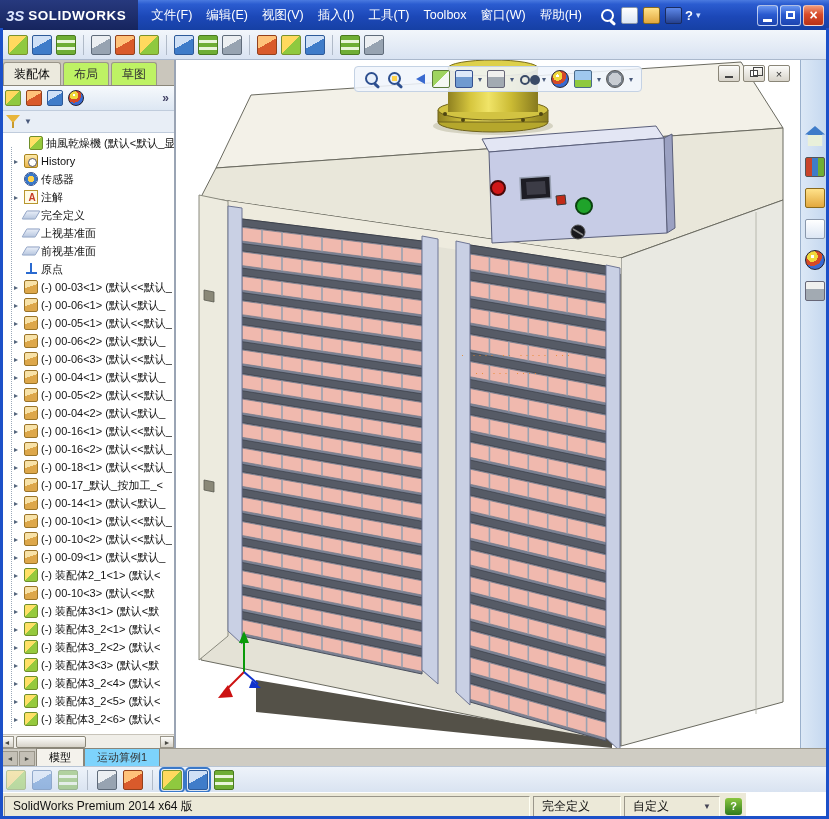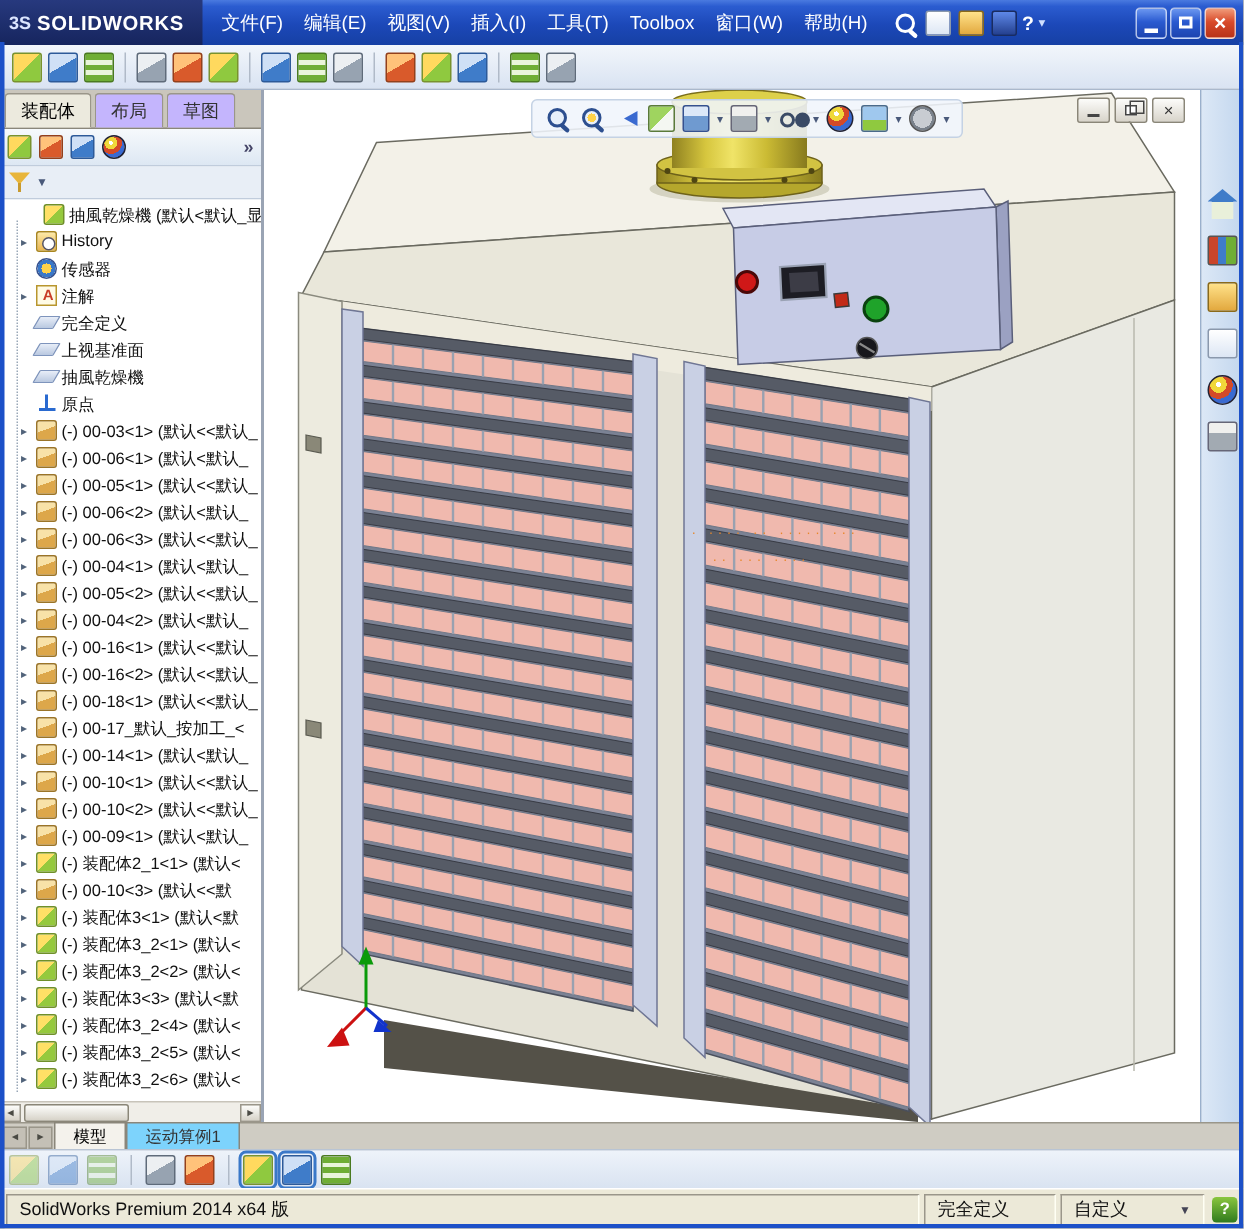--- a/index.html
+++ b/index.html
@@ -5,21 +5,21 @@
   *{margin:0;padding:0;box-sizing:border-box;font-family:"Liberation Sans",sans-serif}
   html,body{background:#888}
   #win{position:relative;width:829px;height:819px;background:#fff;overflow:hidden}
   .winborder{position:absolute;background:#1c50c8;z-index:60}
   #bL{left:0;top:28px;width:3px;height:791px}#bR{right:0;top:28px;width:3px;height:791px}#bB{left:0;top:816px;width:829px;height:3px}
 
   
   #titlebar{position:absolute;left:0;top:0;width:829px;height:30px;display:flex;align-items:center;color:#fff;
     background:linear-gradient(180deg,#4a7ae0 0%,#2b5cd0 14%,#1c48b8 55%,#1640a4 100%)}
   #logo{height:30px;display:flex;align-items:center;gap:4px;padding:0 12px 0 6px;background:linear-gradient(180deg,#27397e,#16255e);flex:none}
-  #logo .mark{font-weight:bold;font-size:12px;color:#dce6ff}
+  #logo .mark{font-style:italic;font-weight:bold;font-size:15px;color:#dce6ff}
   #logo .brand{font-weight:bold;font-size:13.5px;letter-spacing:.5px}
   #menubar{display:flex;align-items:center;height:30px;margin-left:6px}
   .menu-item{padding:0 7px;font-size:12.5px;line-height:30px;color:#fff;cursor:default;white-space:nowrap}
   #titleicons{display:flex;align-items:center;gap:5px;margin-left:10px}
   #titleicons .ic{width:17px;height:17px}
   .qtxt{color:#fff;font-weight:bold;font-size:13px;padding:0 3px}
   .qcaret{color:#cfe0ff;font-size:9px}
   #winctl{margin-left:auto;margin-right:5px;display:flex}
   .wbtn{width:21px;height:21px;border-radius:3px;border:1px solid rgba(255,255,255,.65);display:flex;align-items:center;justify-content:center;margin-left:2px}
   .wbtn.mn,.wbtn.mx{background:linear-gradient(180deg,#6a96f0,#2a5ad0 45%,#1c44b0)}
@@ -54,21 +54,21 @@
   .ic-docw{background:linear-gradient(180deg,#fff,#dce6f4);border:1px solid #8a98ac}
   .ic-foldery{background:linear-gradient(180deg,#ffe28a,#e2a83e);border:1px solid #8a6a1c}
   .ic-diskb{background:linear-gradient(180deg,#5e88e8,#24408f);border:1px solid #1a2c60}
   .ic-home{border:none;background:linear-gradient(180deg,#3f7cc9 0 45%,#e9f0da 45%);clip-path:polygon(50% 0,100% 42%,86% 42%,86% 100%,14% 100%,14% 42%,0 42%)}
   .ic-books{background:linear-gradient(90deg,#c9452b 0 32%,#3f7cc9 32% 64%,#6fae35 64%);border:1px solid #555}
   .caret{font-size:8px;color:#49597a;align-self:center;flex:none}
 
   
   #leftpanel{position:absolute;left:0;top:60px;width:176px;height:688px;display:flex;flex-direction:column;background:#fff;border-right:2px solid #9aa4b4}
   #cmdtabs{height:26px;background:#cac6bc;display:flex;align-items:flex-end;padding-left:3px;gap:2px;border-bottom:1px solid #8a867a;flex:none}
-  .ctab{padding:3px 10px 2px;font-size:12px;background:#c4b5fd;border:1px solid #9a968a;border-bottom:none;border-radius:3px 3px 0 0;color:#333;white-space:nowrap}
+  .ctab{padding:3px 10px 2px;font-size:12px;background:#bef264;border:1px solid #9a968a;border-bottom:none;border-radius:3px 3px 0 0;color:#333;white-space:nowrap}
   .ctab.active{background:#eceade;color:#000}
   #mgrbar{height:25px;background:linear-gradient(180deg,#f6f9fc,#dde7f3);display:flex;align-items:center;gap:5px;padding:0 5px;border-bottom:1px solid #c0ccdc;flex:none}
   #mgrbar .ic{width:16px;height:16px}
   #chev{margin-left:auto;color:#446;font-size:12px;font-weight:bold}
   #filterrow{height:22px;background:#e8eef6;border-bottom:1px solid #c0ccdc;display:flex;align-items:center;gap:3px;padding:0 5px;flex:none}
   .ic-funnel{border:none;background:none;position:relative;width:16px;height:15px;flex:none;display:inline-block}
   .ic-funnel::before{content:"";position:absolute;left:1px;top:1px;border-left:7px solid transparent;border-right:7px solid transparent;border-top:8px solid #e8b53a}
   .ic-funnel::after{content:"";position:absolute;left:7px;top:8px;width:2px;height:6px;background:#c89a2e}
   .fcaret{font-size:8px;color:#49597a}
   #tree{flex:1;overflow:hidden;background:#fff;position:relative;padding-top:1px}
@@ -110,21 +110,21 @@
   
   #modeltabs{position:absolute;left:0;top:748px;width:829px;height:18px;background:#cfccc3;border-top:1px solid #9a968a;display:flex;align-items:flex-end;padding-left:2px}
   .mtbtn{width:16px;height:15px;background:#c4c0b6;border:1px solid #9a968a;font-size:7px;color:#4a4a44;display:flex;align-items:center;justify-content:center;margin-right:1px}
   .mtab{padding:1px 12px 1px;font-size:11px;background:#7dd3fc;border:1px solid #8a867a;border-bottom:none;color:#333;white-space:nowrap}
   .mtab.active{background:#f4f2ec;color:#000}
   #toolbar3{position:absolute;left:0;top:766px;width:829px;height:26px;background:linear-gradient(180deg,#eef3fa,#d9e3f1);border-top:1px solid #b8c4d4;display:flex;align-items:center;gap:6px;padding-left:6px}
   #toolbar3 .dim{opacity:.45}
   #toolbar3 .on{outline:2px solid #3a78c8;outline-offset:1px;background-color:#cfe0f8}
 
   
-  #statusbar{position:absolute;left:0;top:792px;width:829px;height:27px;background:#ece9d8;border-top:1px solid #fff;display:flex;align-items:center;padding:2px 4px;font-size:12px;color:#111}
+  #statusbar{position:absolute;left:0;top:792px;width:746px;height:27px;background:#ece9d8;border-top:1px solid #fff;display:flex;align-items:center;padding:2px 4px;font-size:12px;color:#111}
   .seg{border:1px solid;border-color:#9a968a #fffff4 #fffff4 #9a968a;height:21px;display:flex;align-items:center;padding:0 8px;margin-right:3px;white-space:nowrap}
   #seg-app{flex:1;font-family:"DejaVu Sans Mono",monospace;font-size:12px}
   #seg-def{width:88px}
   #seg-edit{width:140px}
   #seg-custom{width:96px}
   #seg-custom .dcaret{margin-left:auto;font-size:8px;color:#445}
   .qbtn{width:17px;height:17px;background:linear-gradient(180deg,#8ac63f,#2f7a1d);color:#fff;font-weight:bold;border-radius:3px;display:flex;align-items:center;justify-content:center;font-size:11px;margin-left:2px}
 </style>
 </head>
 <body>
@@ -230,21 +230,21 @@
           <span class="t-label">完全定义</span>
         </div>
         <div class="tree-row">
           <span class="t-arrow"></span>
           <span class="tic tic-plane"></span>
           <span class="t-label">上视基准面</span>
         </div>
         <div class="tree-row">
           <span class="t-arrow"></span>
           <span class="tic tic-plane"></span>
-          <span class="t-label">抽風乾燥機</span>
+          <span class="t-label">前视基准面</span>
         </div>
         <div class="tree-row">
           <span class="t-arrow"></span>
           <span class="tic tic-origin"></span>
           <span class="t-label">原点</span>
         </div>
         <div class="tree-row">
           <span class="t-arrow">▸</span>
           <span class="tic tic-part"></span>
           <span class="t-label">(-) 00-03&lt;1&gt; (默认&lt;&lt;默认_</span>

